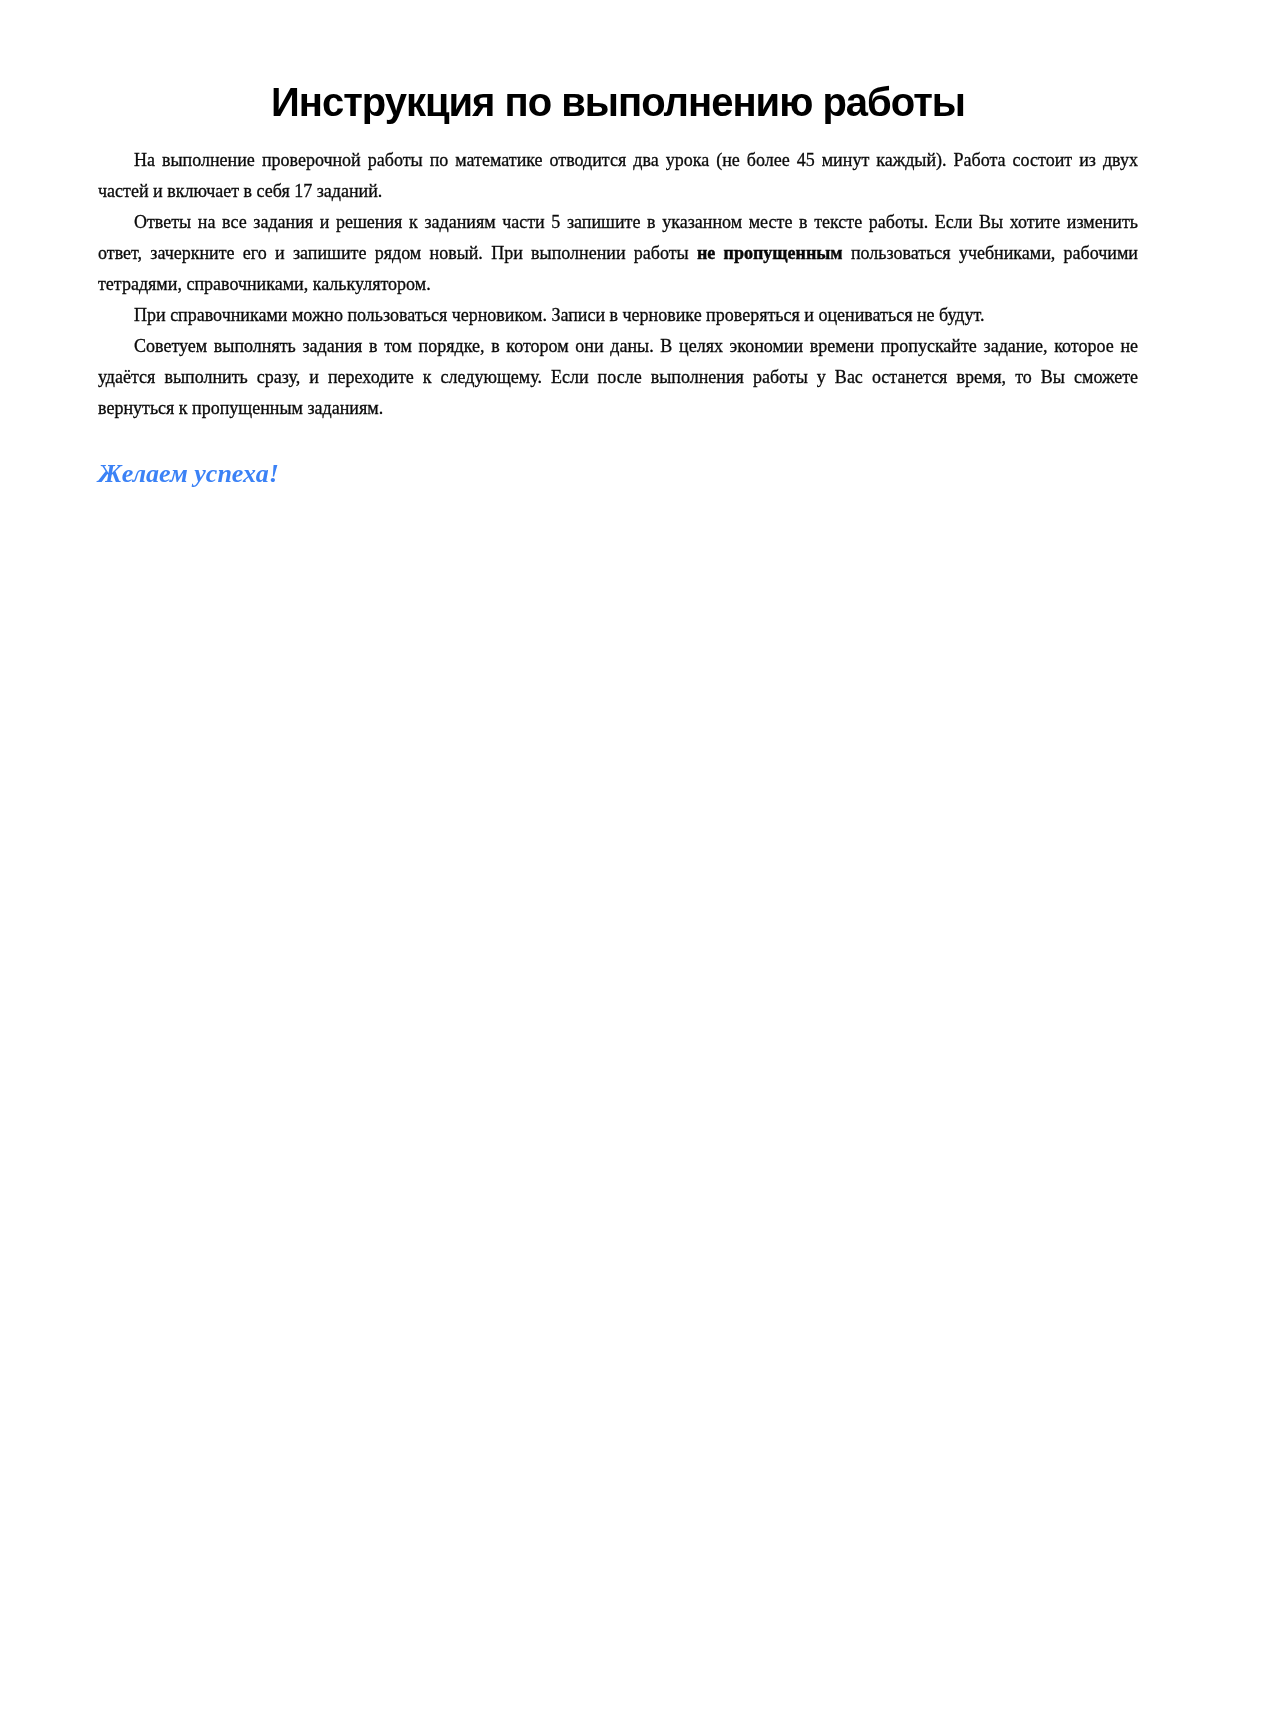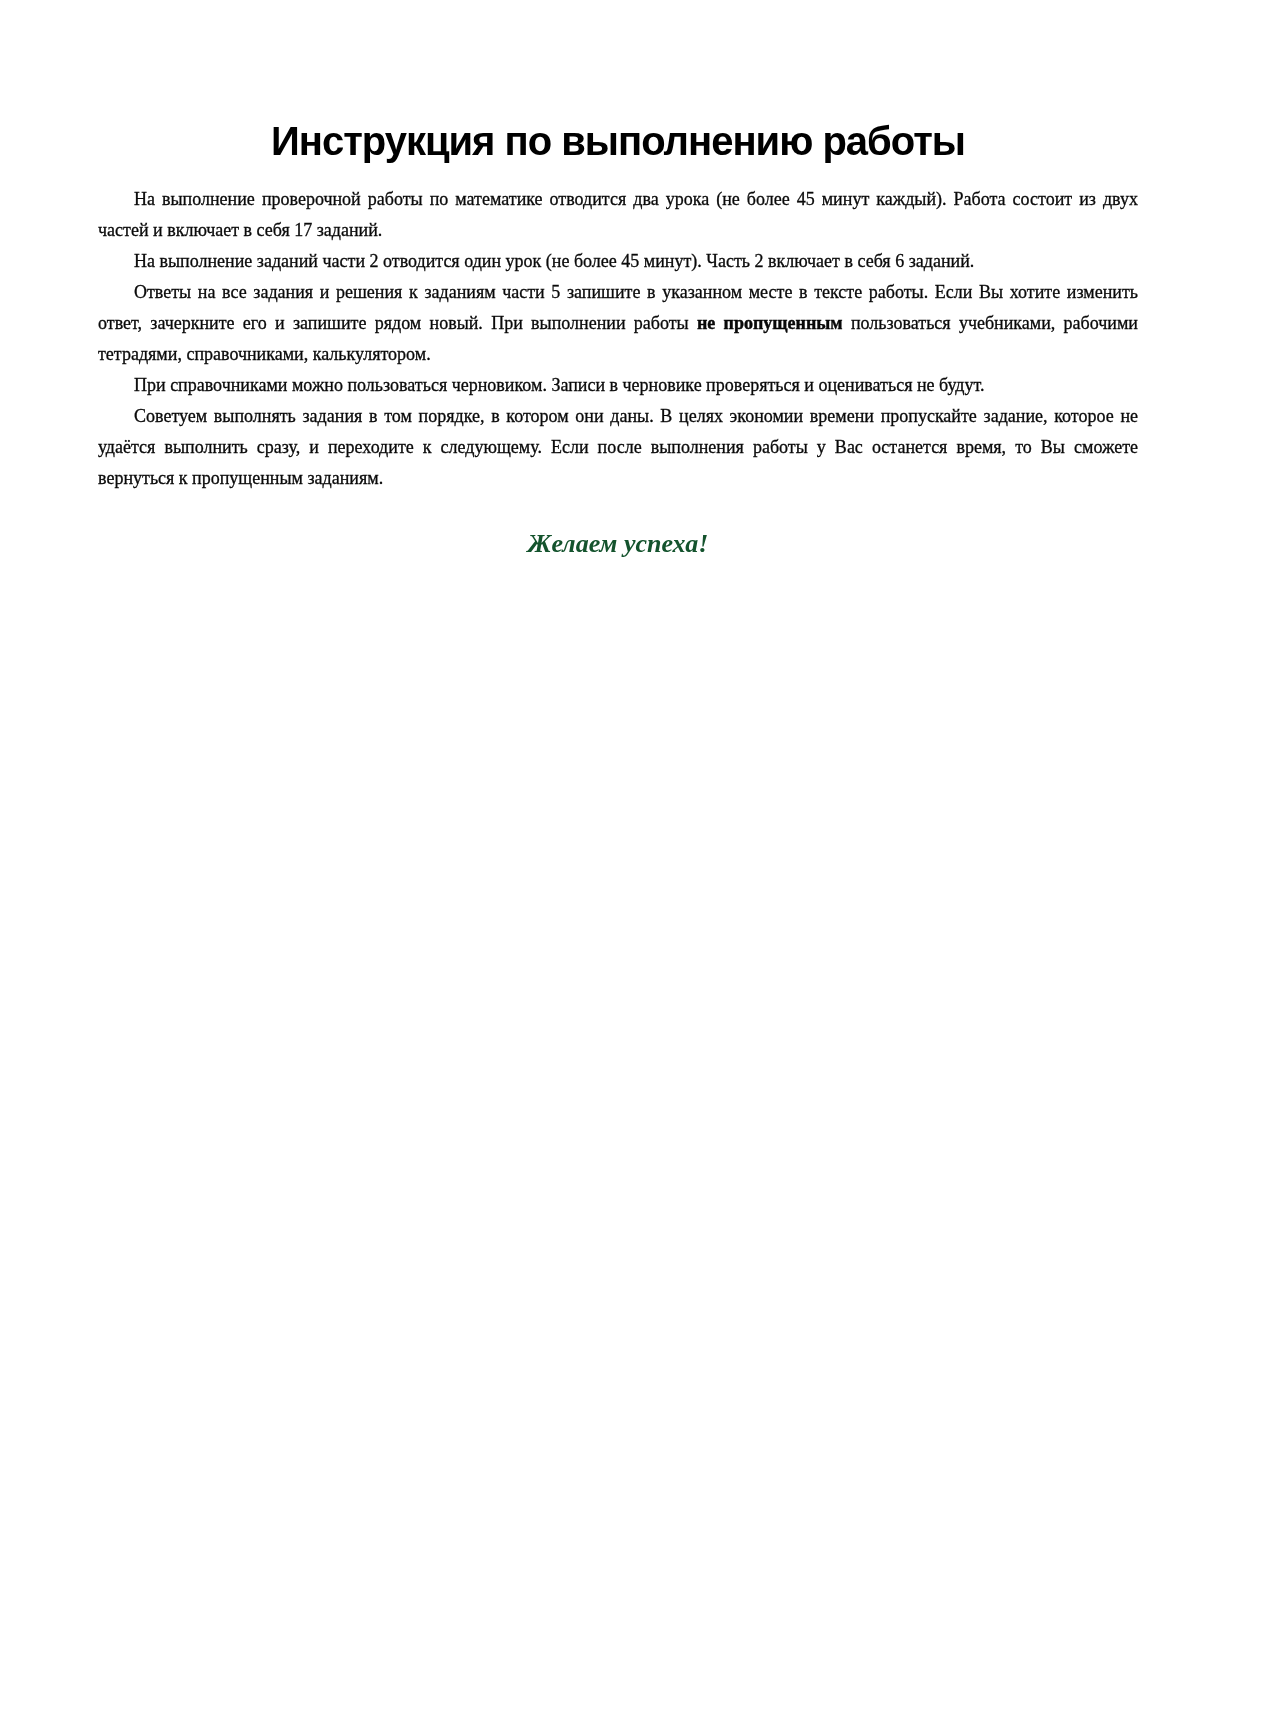--- a/index.html
+++ b/index.html
@@ -15,21 +15,21 @@
     overflow: hidden;
     font-family: "Liberation Serif", serif;
     color: #0a0a0a;
   }
   .content {
     margin-left: 98px;
     width: 1040px;
   }
   .title {
     margin: 0;
-    padding-top: 118px;
+    padding-top: 79px;
     text-align: center;
     font-family: "Liberation Sans", sans-serif;
     font-weight: bold;
     font-size: 40px;
     line-height: 46px;
     letter-spacing: -1px;
     color: #000000;
   }
   .body-text {
     margin-top: 20px;
@@ -41,36 +41,35 @@
     text-align: justify;
     text-indent: 36px;
     -webkit-text-stroke: 0.3px #0a0a0a;
   }
   .para b {
     font-weight: bold;
     -webkit-text-stroke: 0.4px #000000;
   }
   .closing {
     margin: 34px 0 0 0;
-    text-align: center;
+    text-align: left;
     font-size: 26px;
     line-height: 32px;
     font-weight: bold;
     font-style: italic;
-    color: #14532d;
+    color: #3b82f6;
   }
 </style>
 </head>
 <body>
 
 <div class="page">
   <div class="content">
     <h1 class="title">Инструкция по выполнению работы</h1>
     <div class="body-text">
         <p class="para"><span>На выполнение проверочной работы по математике отводится два урока (не более 45 минут каждый). Работа состоит из двух частей и включает в себя 17 заданий.</span></p>
-        <p class="para"><span>На выполнение заданий части 2 отводится один урок (не более 45 минут). Часть 2 включает в себя 6 заданий.</span></p>
         <p class="para"><span>Ответы на все задания и решения к заданиям части 5 запишите в указанном месте в тексте работы. Если Вы хотите изменить ответ, зачеркните его и запишите рядом новый. При выполнении работы </span><b>не пропущенным</b><span> пользоваться учебниками, рабочими тетрадями, справочниками, калькулятором.</span></p>
         <p class="para"><span>При справочниками можно пользоваться черновиком. Записи в черновике проверяться и оцениваться не будут.</span></p>
         <p class="para"><span>Советуем выполнять задания в том порядке, в котором они даны. В целях экономии времени пропускайте задание, которое не удаётся выполнить сразу, и переходите к следующему. Если после выполнения работы у Вас останется время, то Вы сможете вернуться к пропущенным заданиям.</span></p>
       </div>
     <p class="closing">Желаем успеха!</p>
   </div>
 </div>
 
 </body></html>

